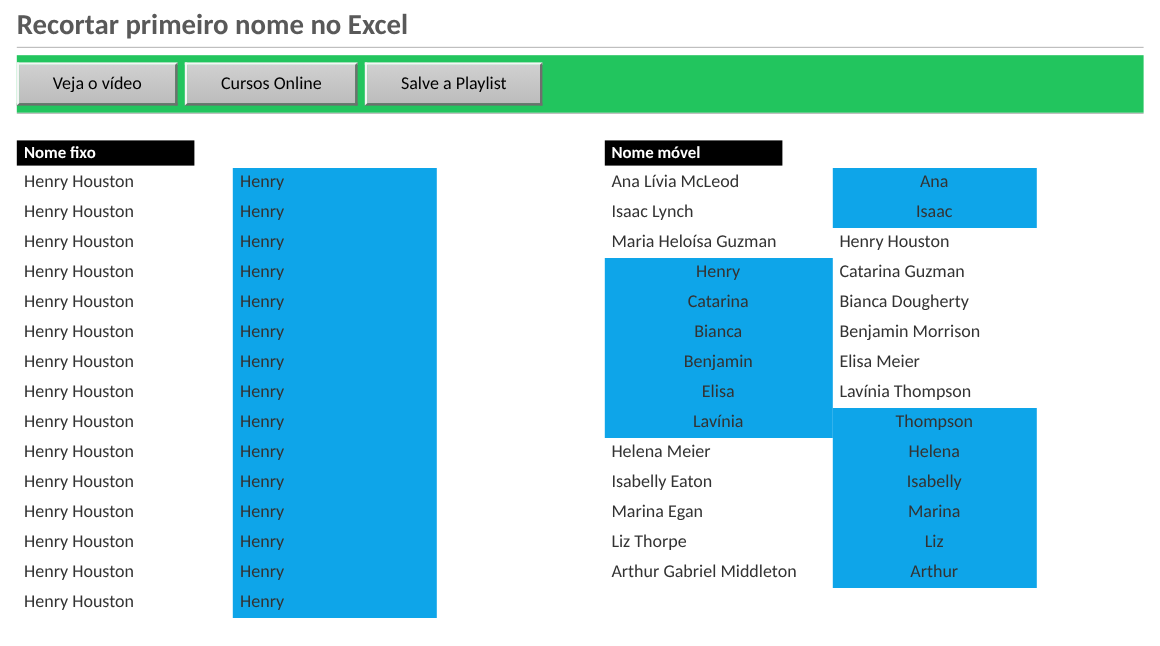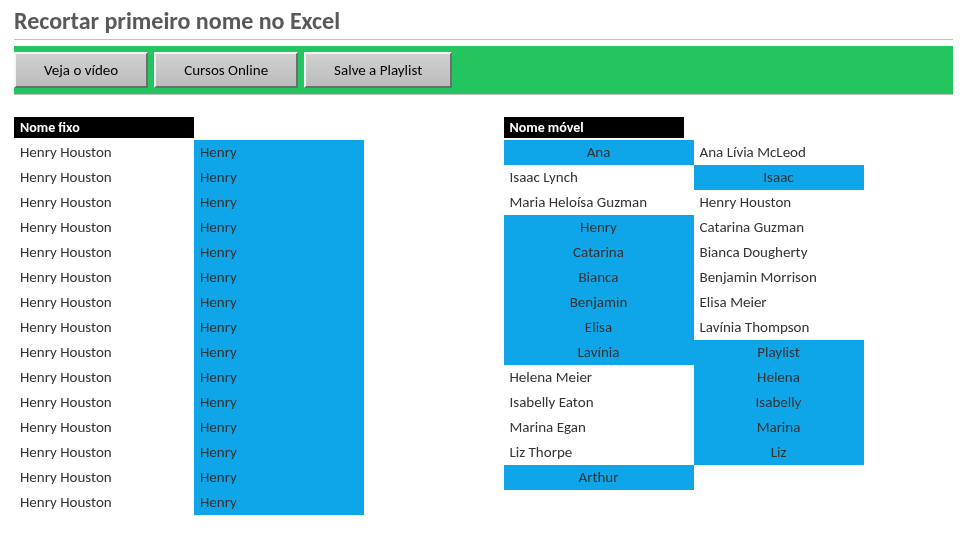--- a/index.html
+++ b/index.html
@@ -50,21 +50,21 @@
     gap: 0;
   }
   .col-left { width: 50%; }
   .col-right { width: 50%; padding-left: 20px; }
   .block-header {
     background: #000;
     color: #fff;
     font-weight: bold;
     font-size: 14px;
     padding: 2px 6px;
-    width: 180px;
+    width: 148px;
     margin-bottom: 2px;
   }
   .grid {
     display: grid;
     grid-template-columns: 180px 170px;
   }
   .grid-right {
     display: grid;
     grid-template-columns: 190px 170px;
   }
@@ -126,44 +126,45 @@
           <div class="cell first">Henry</div>
           <div class="cell name">Henry Houston</div>
           <div class="cell first">Henry</div>
           <div class="cell name">Henry Houston</div>
           <div class="cell first">Henry</div>
         </div>
   </div>
   <div class="col-right">
     <div class="block-header">Nome móvel</div>
     <div class="grid-right" id="grid-right">
+          <div class="cell name">Ana Lívia McLeod</div>
           <div class="cell first center">Ana</div>
-          <div class="cell name">Ana Lívia McLeod</div>
           <div class="cell name">Isaac Lynch</div>
           <div class="cell first center">Isaac</div>
           <div class="cell name">Maria Heloísa Guzman</div>
           <div class="cell name">Henry Houston</div>
           <div class="cell first center">Henry</div>
           <div class="cell name">Catarina Guzman</div>
           <div class="cell first center">Catarina</div>
           <div class="cell name">Bianca Dougherty</div>
           <div class="cell first center">Bianca</div>
           <div class="cell name">Benjamin Morrison</div>
           <div class="cell first center">Benjamin</div>
           <div class="cell name">Elisa Meier</div>
           <div class="cell first center">Elisa</div>
           <div class="cell name">Lavínia Thompson</div>
           <div class="cell first center">Lavínia</div>
-          <div class="cell first center">Playlist</div>
+          <div class="cell first center">Thompson</div>
           <div class="cell name">Helena Meier</div>
           <div class="cell first center">Helena</div>
           <div class="cell name">Isabelly Eaton</div>
           <div class="cell first center">Isabelly</div>
           <div class="cell name">Marina Egan</div>
           <div class="cell first center">Marina</div>
           <div class="cell name">Liz Thorpe</div>
           <div class="cell first center">Liz</div>
+          <div class="cell name">Arthur Gabriel Middleton</div>
           <div class="cell first center">Arthur</div>
         </div>
   </div>
 </div>
 
 </div>
 
 </body></html>

